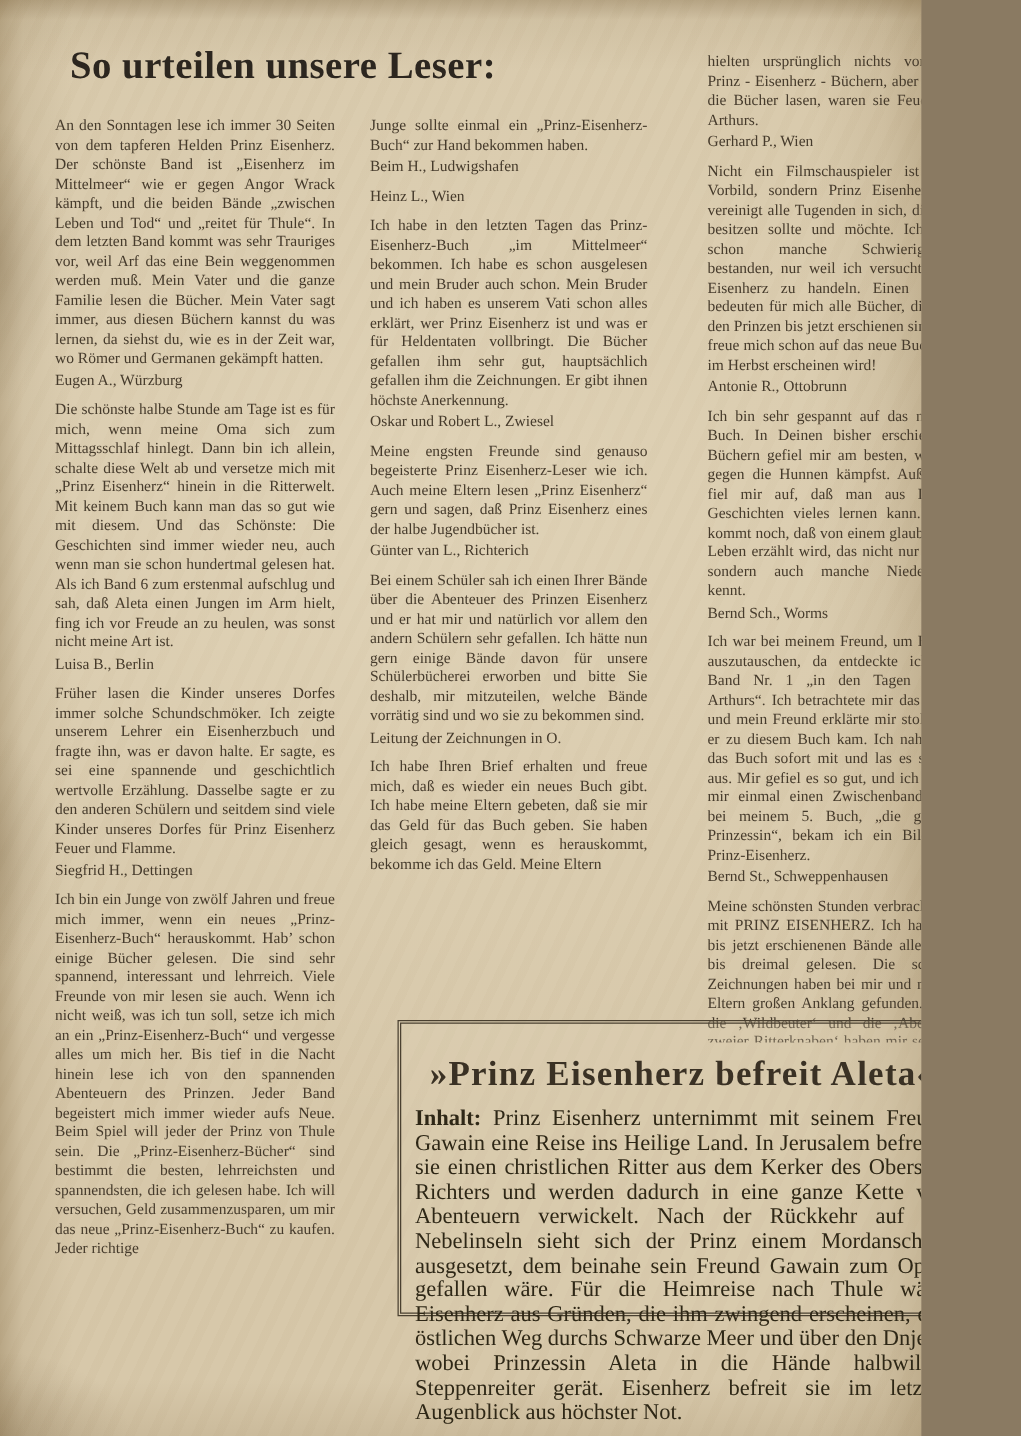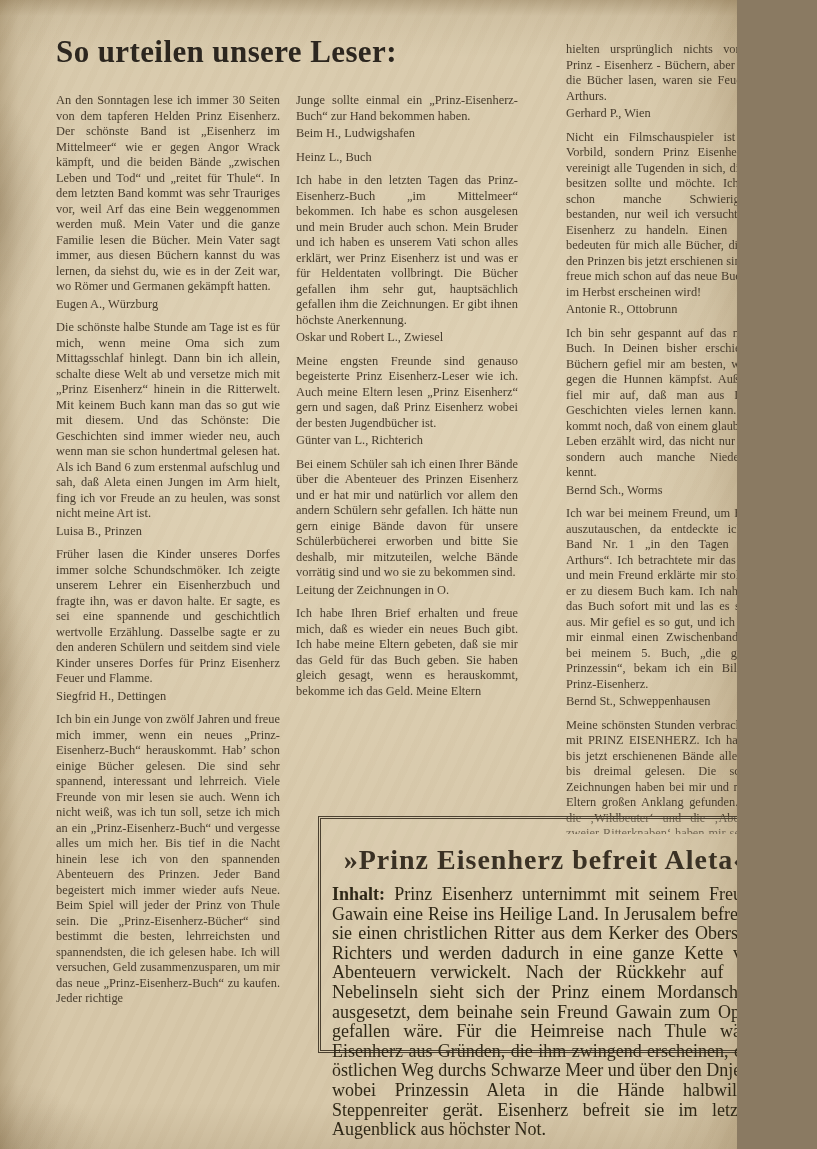--- a/index.html
+++ b/index.html
@@ -23,21 +23,21 @@
     position:absolute; left:56px; top:34px; margin:0;
     font-size:31px; font-weight:bold; color:#2c261f; letter-spacing:0.4px;
     white-space:nowrap;
   }
 
   .col {
     position:absolute; overflow:hidden;
     color:#463b2c; font-size:12.4px; line-height:15.5px;
     text-align:justify; hyphens:auto; -webkit-hyphens:auto;
   }
-  .col1 { left:56px;  top:93px; width:224px; height:1014px; }
+  .col1 { left:44px;  top:93px; width:224px; height:1014px; }
   .col2 { left:296px; top:93px; width:222px; height:740px; }
   .col3 { left:566px; top:42px; width:204px; height:792px; }
 
   .letter + .letter { margin-top:8px; }
   .ltext { margin:0; }
   .sig   { margin:2px 8px 0 0; text-align:left; }
 
   .box {
     position:absolute; left:318px; top:816px; width:456px; height:237px;
     box-sizing:border-box; border:3px double #4a4030;
@@ -60,44 +60,44 @@
 <div class="page">
   <h1 class="title">So urteilen unsere Leser:</h1>
 
   <div class="col col1" id="col-0">
       <div class="letter">
         <p class="ltext">An den Sonntagen lese ich immer 30 Seiten von dem tapferen Helden Prinz Eisenherz. Der schönste Band ist „Eisenherz im Mittelmeer“ wie er gegen Angor Wrack kämpft, und die beiden Bände „zwischen Leben und Tod“ und „reitet für Thule“. In dem letzten Band kommt was sehr Trauriges vor, weil Arf das eine Bein weggenommen werden muß. Mein Vater und die ganze Familie lesen die Bücher. Mein Vater sagt immer, aus diesen Büchern kannst du was lernen, da siehst du, wie es in der Zeit war, wo Römer und Germanen gekämpft hatten.</p>
         <p class="sig">Eugen A., Würzburg</p>
       </div>
       <div class="letter">
         <p class="ltext">Die schönste halbe Stunde am Tage ist es für mich, wenn meine Oma sich zum Mittagsschlaf hinlegt. Dann bin ich allein, schalte diese Welt ab und versetze mich mit „Prinz Eisenherz“ hinein in die Ritterwelt. Mit keinem Buch kann man das so gut wie mit diesem. Und das Schönste: Die Geschichten sind immer wieder neu, auch wenn man sie schon hundertmal gelesen hat. Als ich Band 6 zum erstenmal aufschlug und sah, daß Aleta einen Jungen im Arm hielt, fing ich vor Freude an zu heulen, was sonst nicht meine Art ist.</p>
-        <p class="sig">Luisa B., Prinzen</p>
+        <p class="sig">Luisa B., Berlin</p>
       </div>
       <div class="letter">
         <p class="ltext">Früher lasen die Kinder unseres Dorfes immer solche Schundschmöker. Ich zeigte unserem Lehrer ein Eisenherzbuch und fragte ihn, was er davon halte. Er sagte, es sei eine spannende und geschichtlich wertvolle Erzählung. Dasselbe sagte er zu den anderen Schülern und seitdem sind viele Kinder unseres Dorfes für Prinz Eisenherz Feuer und Flamme.</p>
         <p class="sig">Siegfrid H., Dettingen</p>
       </div>
       <div class="letter">
         <p class="ltext">Ich bin ein Junge von zwölf Jahren und freue mich immer, wenn ein neues „Prinz-Eisenherz-Buch“ herauskommt. Hab’ schon einige Bücher gelesen. Die sind sehr spannend, interessant und lehrreich. Viele Freunde von mir lesen sie auch. Wenn ich nicht weiß, was ich tun soll, setze ich mich an ein „Prinz-Eisenherz-Buch“ und vergesse alles um mich her. Bis tief in die Nacht hinein lese ich von den spannenden Abenteuern des Prinzen. Jeder Band begeistert mich immer wieder aufs Neue. Beim Spiel will jeder der Prinz von Thule sein. Die „Prinz-Eisenherz-Bücher“ sind bestimmt die besten, lehrreichsten und spannendsten, die ich gelesen habe. Ich will versuchen, Geld zusammenzusparen, um mir das neue „Prinz-Eisenherz-Buch“ zu kaufen. Jeder richtige</p>
       </div>
     </div>
   <div class="col col2" id="col-1">
       <div class="letter">
         <p class="ltext">Junge sollte einmal ein „Prinz-Eisenherz-Buch“ zur Hand bekommen haben.</p>
         <p class="sig">Beim H., Ludwigshafen</p>
       </div>
       <div class="letter">
-        <p class="sig">Heinz L., Buch</p>
+        <p class="sig">Heinz L., Wien</p>
       </div>
       <div class="letter">
         <p class="ltext">Ich habe in den letzten Tagen das Prinz-Eisenherz-Buch „im Mittelmeer“ bekommen. Ich habe es schon ausgelesen und mein Bruder auch schon. Mein Bruder und ich haben es unserem Vati schon alles erklärt, wer Prinz Eisenherz ist und was er für Heldentaten vollbringt. Die Bücher gefallen ihm sehr gut, hauptsächlich gefallen ihm die Zeichnungen. Er gibt ihnen höchste Anerkennung.</p>
         <p class="sig">Oskar und Robert L., Zwiesel</p>
       </div>
       <div class="letter">
-        <p class="ltext">Meine engsten Freunde sind genauso begeisterte Prinz Eisenherz-Leser wie ich. Auch meine Eltern lesen „Prinz Eisenherz“ gern und sagen, daß Prinz Eisenherz wobei der besten Jugendbücher ist.</p>
+        <p class="ltext">Meine engsten Freunde sind genauso begeisterte Prinz Eisenherz-Leser wie ich. Auch meine Eltern lesen „Prinz Eisenherz“ gern und sagen, daß Prinz Eisenherz eines der halbe Jugendbücher ist.</p>
         <p class="sig">Günter van L., Richterich</p>
       </div>
       <div class="letter">
         <p class="ltext">Bei einem Schüler sah ich einen Ihrer Bände über die Abenteuer des Prinzen Eisenherz und er hat mir und natürlich vor allem den andern Schülern sehr gefallen. Ich hätte nun gern einige Bände davon für unsere Schülerbücherei erworben und bitte Sie deshalb, mir mitzuteilen, welche Bände vorrätig sind und wo sie zu bekommen sind.</p>
         <p class="sig">Leitung der Zeichnungen in O.</p>
       </div>
       <div class="letter">
         <p class="ltext">Ich habe Ihren Brief erhalten und freue mich, daß es wieder ein neues Buch gibt. Ich habe meine Eltern gebeten, daß sie mir das Geld für das Buch geben. Sie haben gleich gesagt, wenn es herauskommt, bekomme ich das Geld. Meine Eltern</p>
       </div>
     </div>

